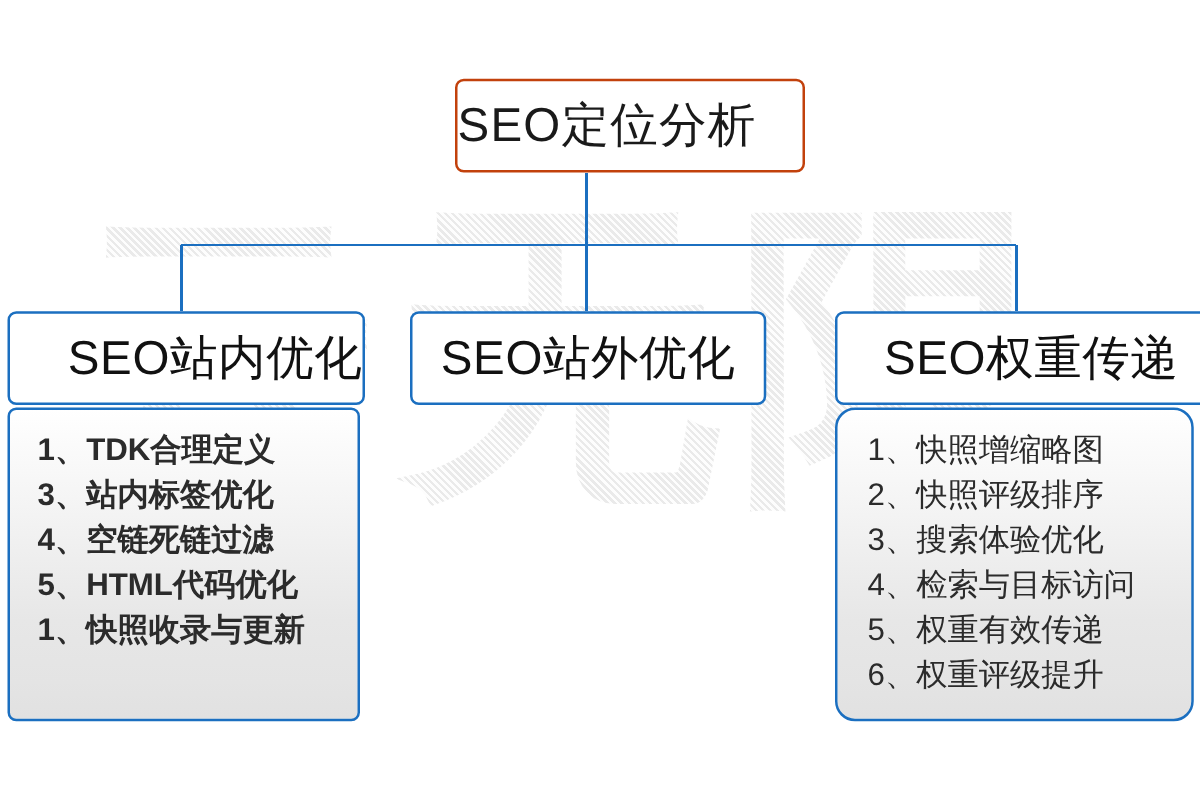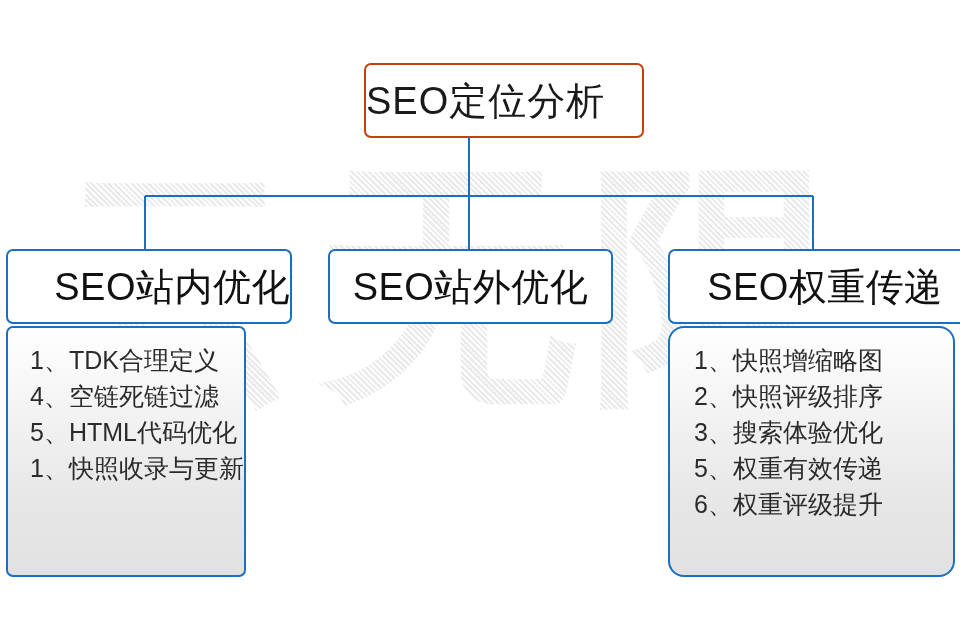--- a/index.html
+++ b/index.html
@@ -130,21 +130,21 @@
     font-size: 25px;
     line-height: 36px;
     color: #2b2b2b;
     white-space: nowrap;
     letter-spacing: 0px;
   }
 
   
   #col-0 { left: 6px;   top: 249px; width: 286px; }
   #col-0 .col-head { width: 286px; justify-content: flex-end; }
-  #col-0 .col-body { width: 240px; height: 251px; }
+  #col-0 .col-body { width: 282px; height: 251px; font-weight: bold; }
 
   #col-1 { left: 328px; top: 249px; width: 285px; }
   #col-1 .col-head { width: 285px; }
   #col-1 .col-body { width: 285px; height: 251px; }
 
   #col-2 { left: 668px; top: 249px; width: 287px; }
   #col-2 .col-head { width: 314px; }
   #col-2 .col-body { width: 287px; height: 251px; border-radius: 16px; }
 
   #col-1 .col-body ol { padding-left: 26px; }
@@ -176,20 +176,21 @@
     <span class="node-title">SEO定位分析</span>
   </div>
 
   <div class="column" id="col-0">
     <div class="col-head">
       <span class="head-title">SEO站内优化</span>
     </div>
     <div class="col-body">
       <ol>
         <li>1、TDK合理定义</li>
+        <li>3、站内标签优化</li>
         <li>4、空链死链过滤</li>
         <li>5、HTML代码优化</li>
         <li>1、快照收录与更新</li>
       </ol>
     </div>
   </div>
 
   <div class="column" id="col-1">
     <div class="col-head">
       <span class="head-title">SEO站外优化</span>
@@ -198,19 +199,20 @@
 
   <div class="column" id="col-2">
     <div class="col-head">
       <span class="head-title">SEO权重传递</span>
     </div>
     <div class="col-body">
       <ol>
         <li>1、快照增缩略图</li>
         <li>2、快照评级排序</li>
         <li>3、搜索体验优化</li>
+        <li>4、检索与目标访问</li>
         <li>5、权重有效传递</li>
         <li>6、权重评级提升</li>
       </ol>
     </div>
   </div>
 
 </div>
 
 </body></html>

